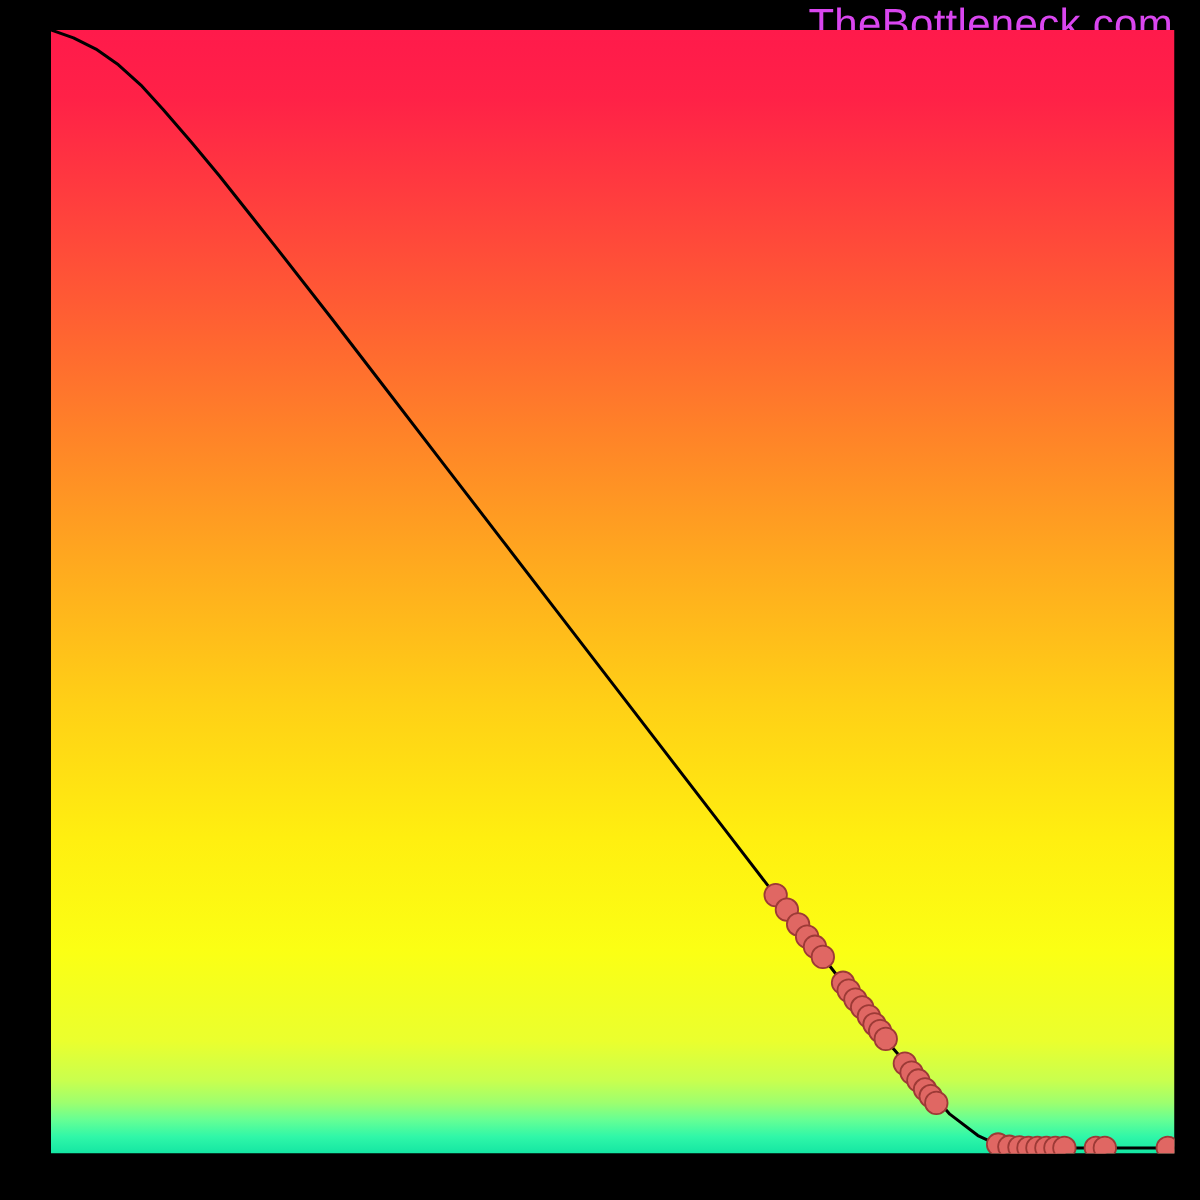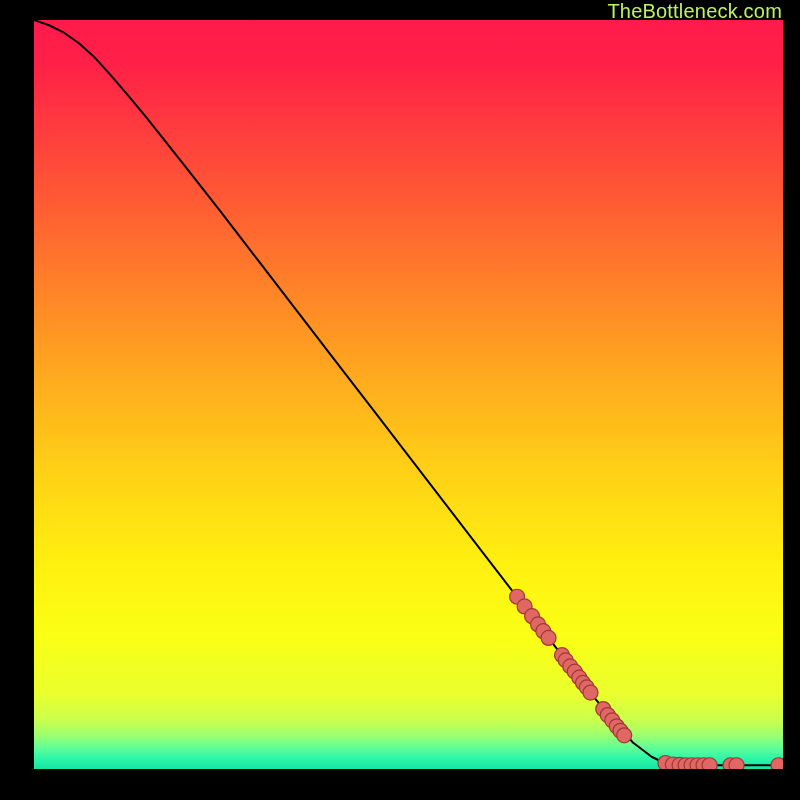--- a/index.html
+++ b/index.html
@@ -23,22 +23,22 @@
     position: absolute;
     left: 0;
     top: 0;
     width: 749px;
     height: 749px;
   }
   .watermark {
     position: absolute;
     top: 0px;
     right: 18px;
-    color: #bef264;
-    font-size: 20px;
+    color: #d946ef;
+    font-size: 28px;
     font-weight: 500;
     letter-spacing: 0.2px;
   }
   svg { display: block; }
 </style>
 </head>
 <body>
 
 <div class="watermark">TheBottleneck.com</div>
 

